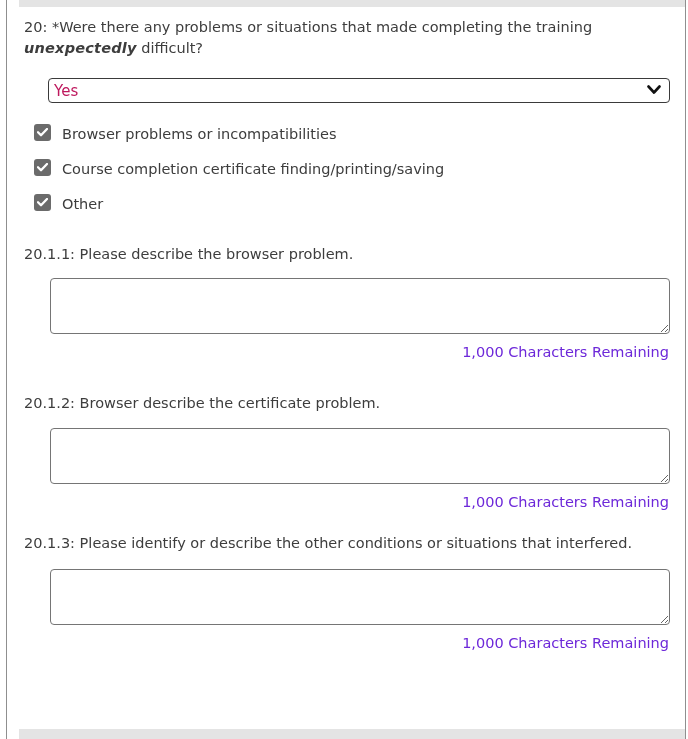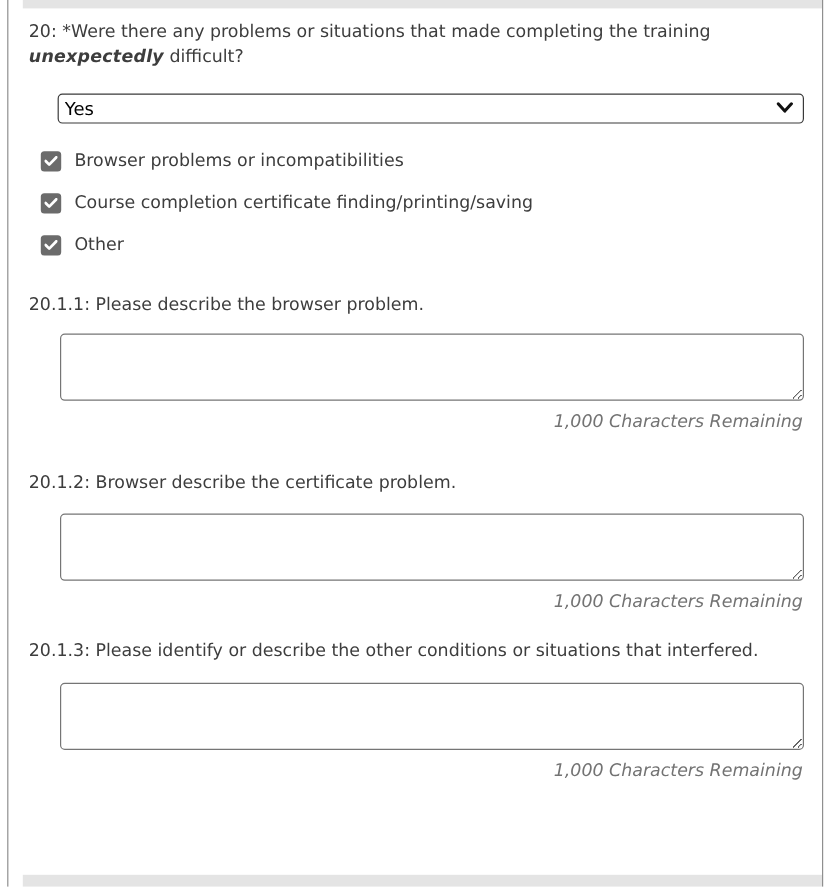--- a/index.html
+++ b/index.html
@@ -48,33 +48,32 @@
     -webkit-appearance: none;
     -moz-appearance: none;
     appearance: none;
     width: 100%;
     height: 100%;
     border: 1px solid #3a3a3a;
     border-radius: 4px;
     background: #ffffff;
     font-family: "DejaVu Sans", "Liberation Sans", sans-serif;
     font-size: 15px;
-    color: #000000;
+    color: #be185d;
     padding: 0 28px 0 5px;
   }
   .select-chevron {
     position: absolute;
     right: 9px;
     top: 7px;
     pointer-events: none;
   }
   .q201-label { margin-top: 22px; }
   .checkbox-row {
     display: flex;
-    align-items: center;
     margin-left: 10px;
     margin-top: 15px;
     height: 20px;
     cursor: pointer;
   }
   .checkbox-row.first { margin-top: 21px; }
   .cb-box {
     width: 17px;
     height: 17px;
     background: #6b6b6b;
@@ -101,22 +100,21 @@
     font-size: 14px;
     padding: 3px 5px;
     color: #3d3d3d;
   }
   textarea.t2 { margin-top: 14px; }
   textarea.t3 { margin-top: 15px; }
   .remaining {
     margin-top: 8px;
     width: 645px;
     text-align: right;
-    color: #737373;
-    font-style: italic;
+    color: #6d28d9;
   }
 </style>
 </head>
 <body>
 
 <div class="section">
   <div class="strip"></div>
 
   <div class="content">
 

